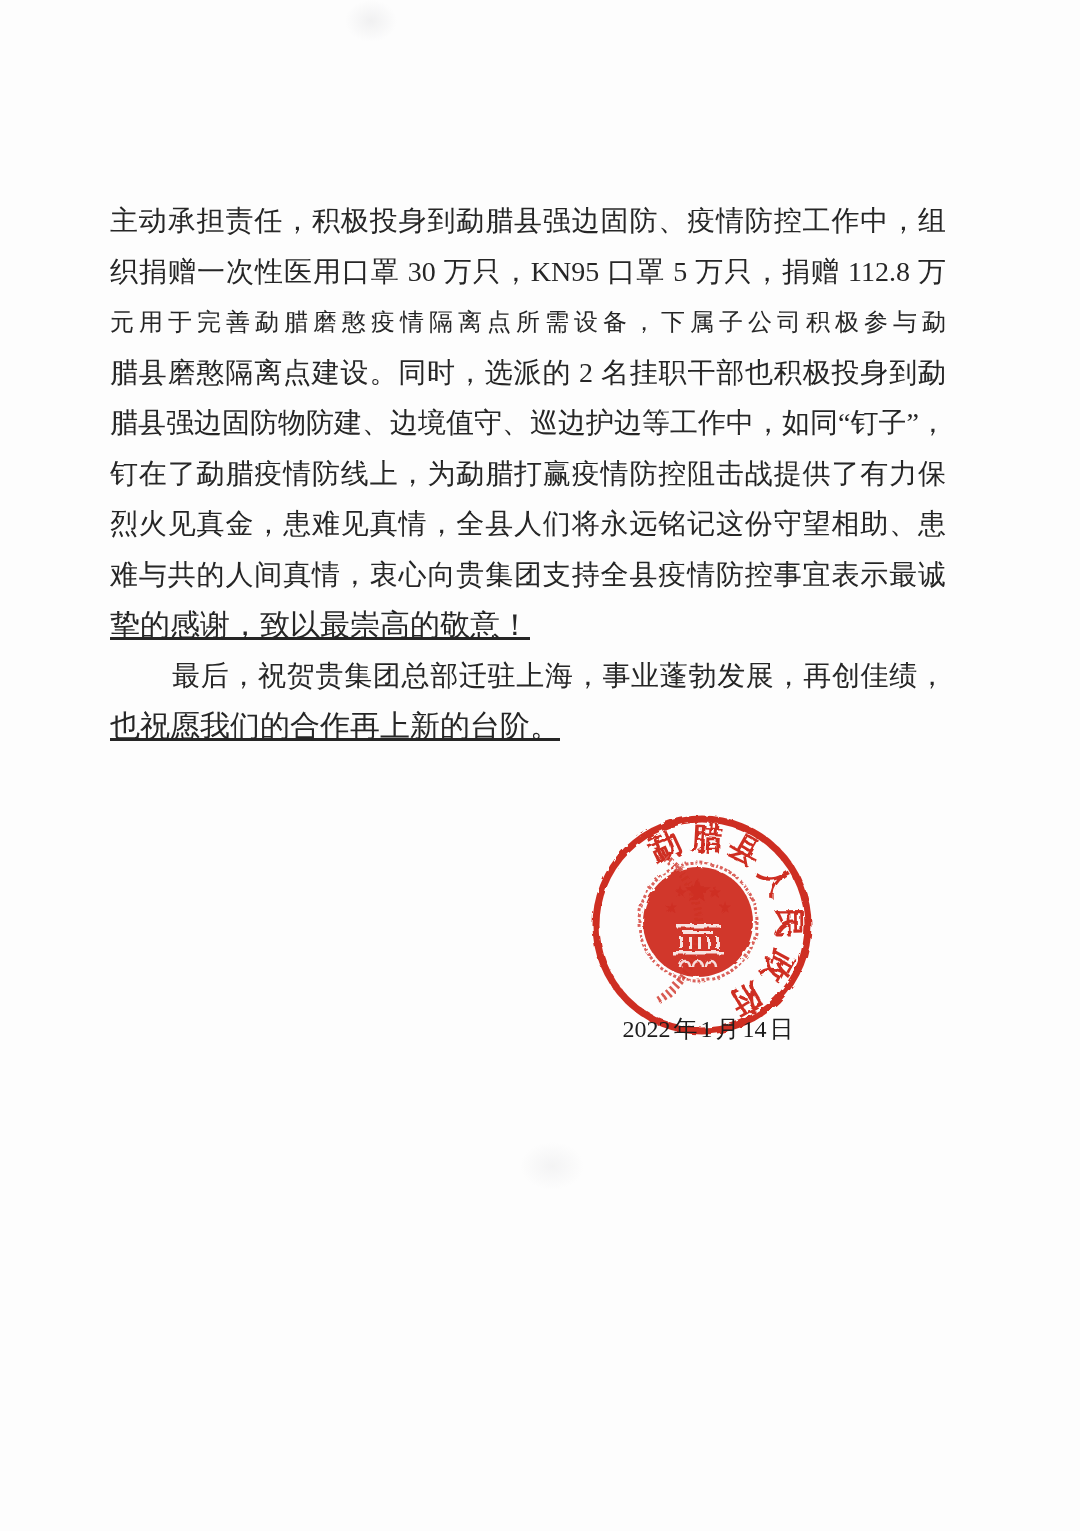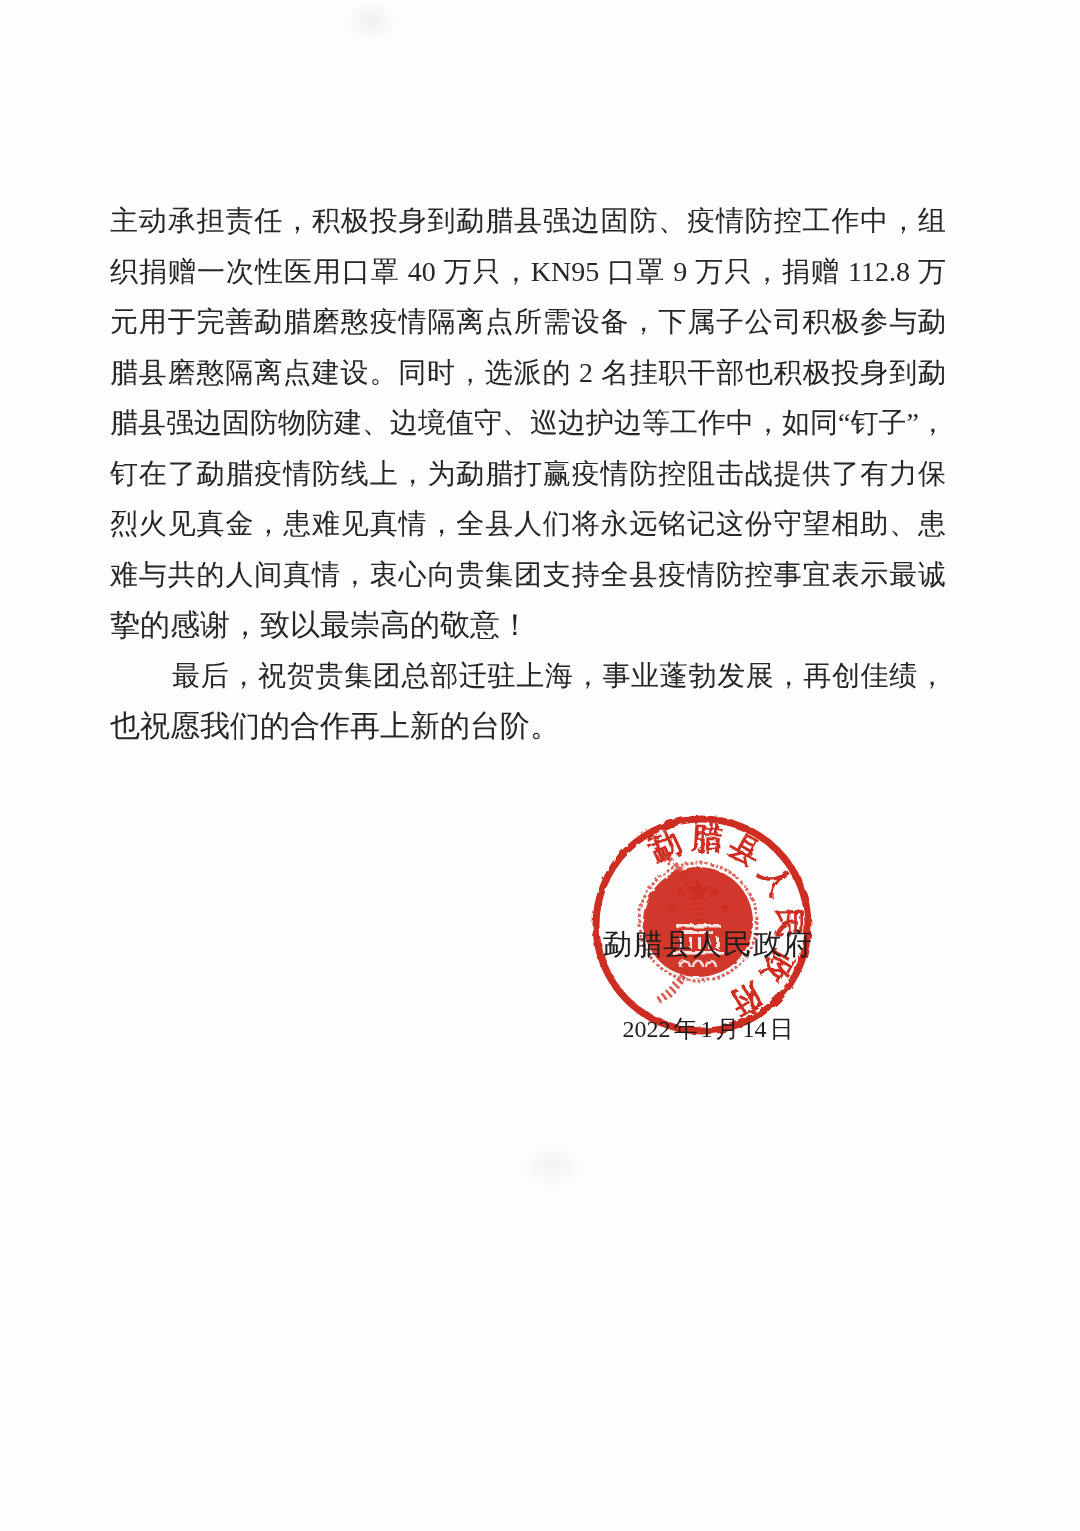--- a/index.html
+++ b/index.html
@@ -8,21 +8,21 @@
     font-family:"Liberation Serif","DejaVu Serif",serif;
   }
   .body-text{
     position:absolute;left:110px;top:196px;width:836px;
     font-size:30px;line-height:50.5px;color:var(--ink,#262626);
   }
   .line{
     height:50.5px;white-space:nowrap;
     text-align:justify;text-align-last:justify;
   }
-  .line.loose{text-align:right;text-align-last:left;}
+  .line.loose{text-align:right;text-align-last:left;text-decoration:underline;}
   .line.indent{text-indent:62px;}
   .seal{
     position:absolute;left:577px;top:800px;width:250px;height:250px;
     z-index:2;mix-blend-mode:multiply;opacity:.95;
   }
   .seal text{
     fill:var(--seal,#ce2418);
     font-family:"Liberation Serif","DejaVu Serif",serif;font-weight:bold;
   }
   .signature{
@@ -46,22 +46,22 @@
 </head>
 <body>
 
 <div class="page">
 
   <div class="smudge a"></div>
   <div class="smudge b"></div>
 
   <div class="body-text" id="body-lines">
       <div class="line" style="font-size: 28px;">主动承担责任，积极投身到勐腊县强边固防、疫情防控工作中，组</div>
-      <div class="line" style="font-size: 28px;">织捐赠一次性医用口罩 40 万只，KN95 口罩 9 万只，捐赠 112.8 万</div>
-      <div class="line" style="font-size: 28px;">元用于完善勐腊磨憨疫情隔离点所需设备，下属子公司积极参与勐</div>
+      <div class="line" style="font-size: 28px;">织捐赠一次性医用口罩 30 万只，KN95 口罩 5 万只，捐赠 112.8 万</div>
+      <div class="line" style="font-size: 24px;">元用于完善勐腊磨憨疫情隔离点所需设备，下属子公司积极参与勐</div>
       <div class="line" style="font-size: 28px;">腊县磨憨隔离点建设。同时，选派的 2 名挂职干部也积极投身到勐</div>
       <div class="line" style="font-size: 28px;">腊县强边固防物防建、边境值守、巡边护边等工作中，如同“钉子”，</div>
       <div class="line" style="font-size: 28px;">钉在了勐腊疫情防线上，为勐腊打赢疫情防控阻击战提供了有力保</div>
       <div class="line" style="font-size: 28px;">烈火见真金，患难见真情，全县人们将永远铭记这份守望相助、患</div>
       <div class="line" style="font-size: 28px;">难与共的人间真情，衷心向贵集团支持全县疫情防控事宜表示最诚</div>
       <div class="line loose">挚的感谢，致以最崇高的敬意！</div>
       <div class="line indent" style="font-size: 28px;">最后，祝贺贵集团总部迁驻上海，事业蓬勃发展，再创佳绩，</div>
       <div class="line loose">也祝愿我们的合作再上新的台阶。</div>
     </div>
 
@@ -102,17 +102,16 @@
           <rect x="121" y="137" width="3" height="12"></rect>
           <rect x="130" y="137" width="3" height="12"></rect>
           <rect x="139" y="137" width="3" height="12"></rect>
           <rect x="95" y="151" width="52" height="3.5"></rect>
         </g>
         <path d="M 103 167 a 5 6 0 0 1 10 0 M 116 167 a 5 6 0 0 1 10 0 M 129 167 a 5 6 0 0 1 10 0" fill="none" stroke="#ffffff" stroke-width="2.5" opacity="0.85"></path>
       </g>
     </g>
   </svg>
 
-  <div class="signature">勐腊县人民政府</div>
   <div class="date">2022 年 1 月 14 日</div>
   <div class="pageno">—2—</div>
 
 </div>
 
 </body></html>

